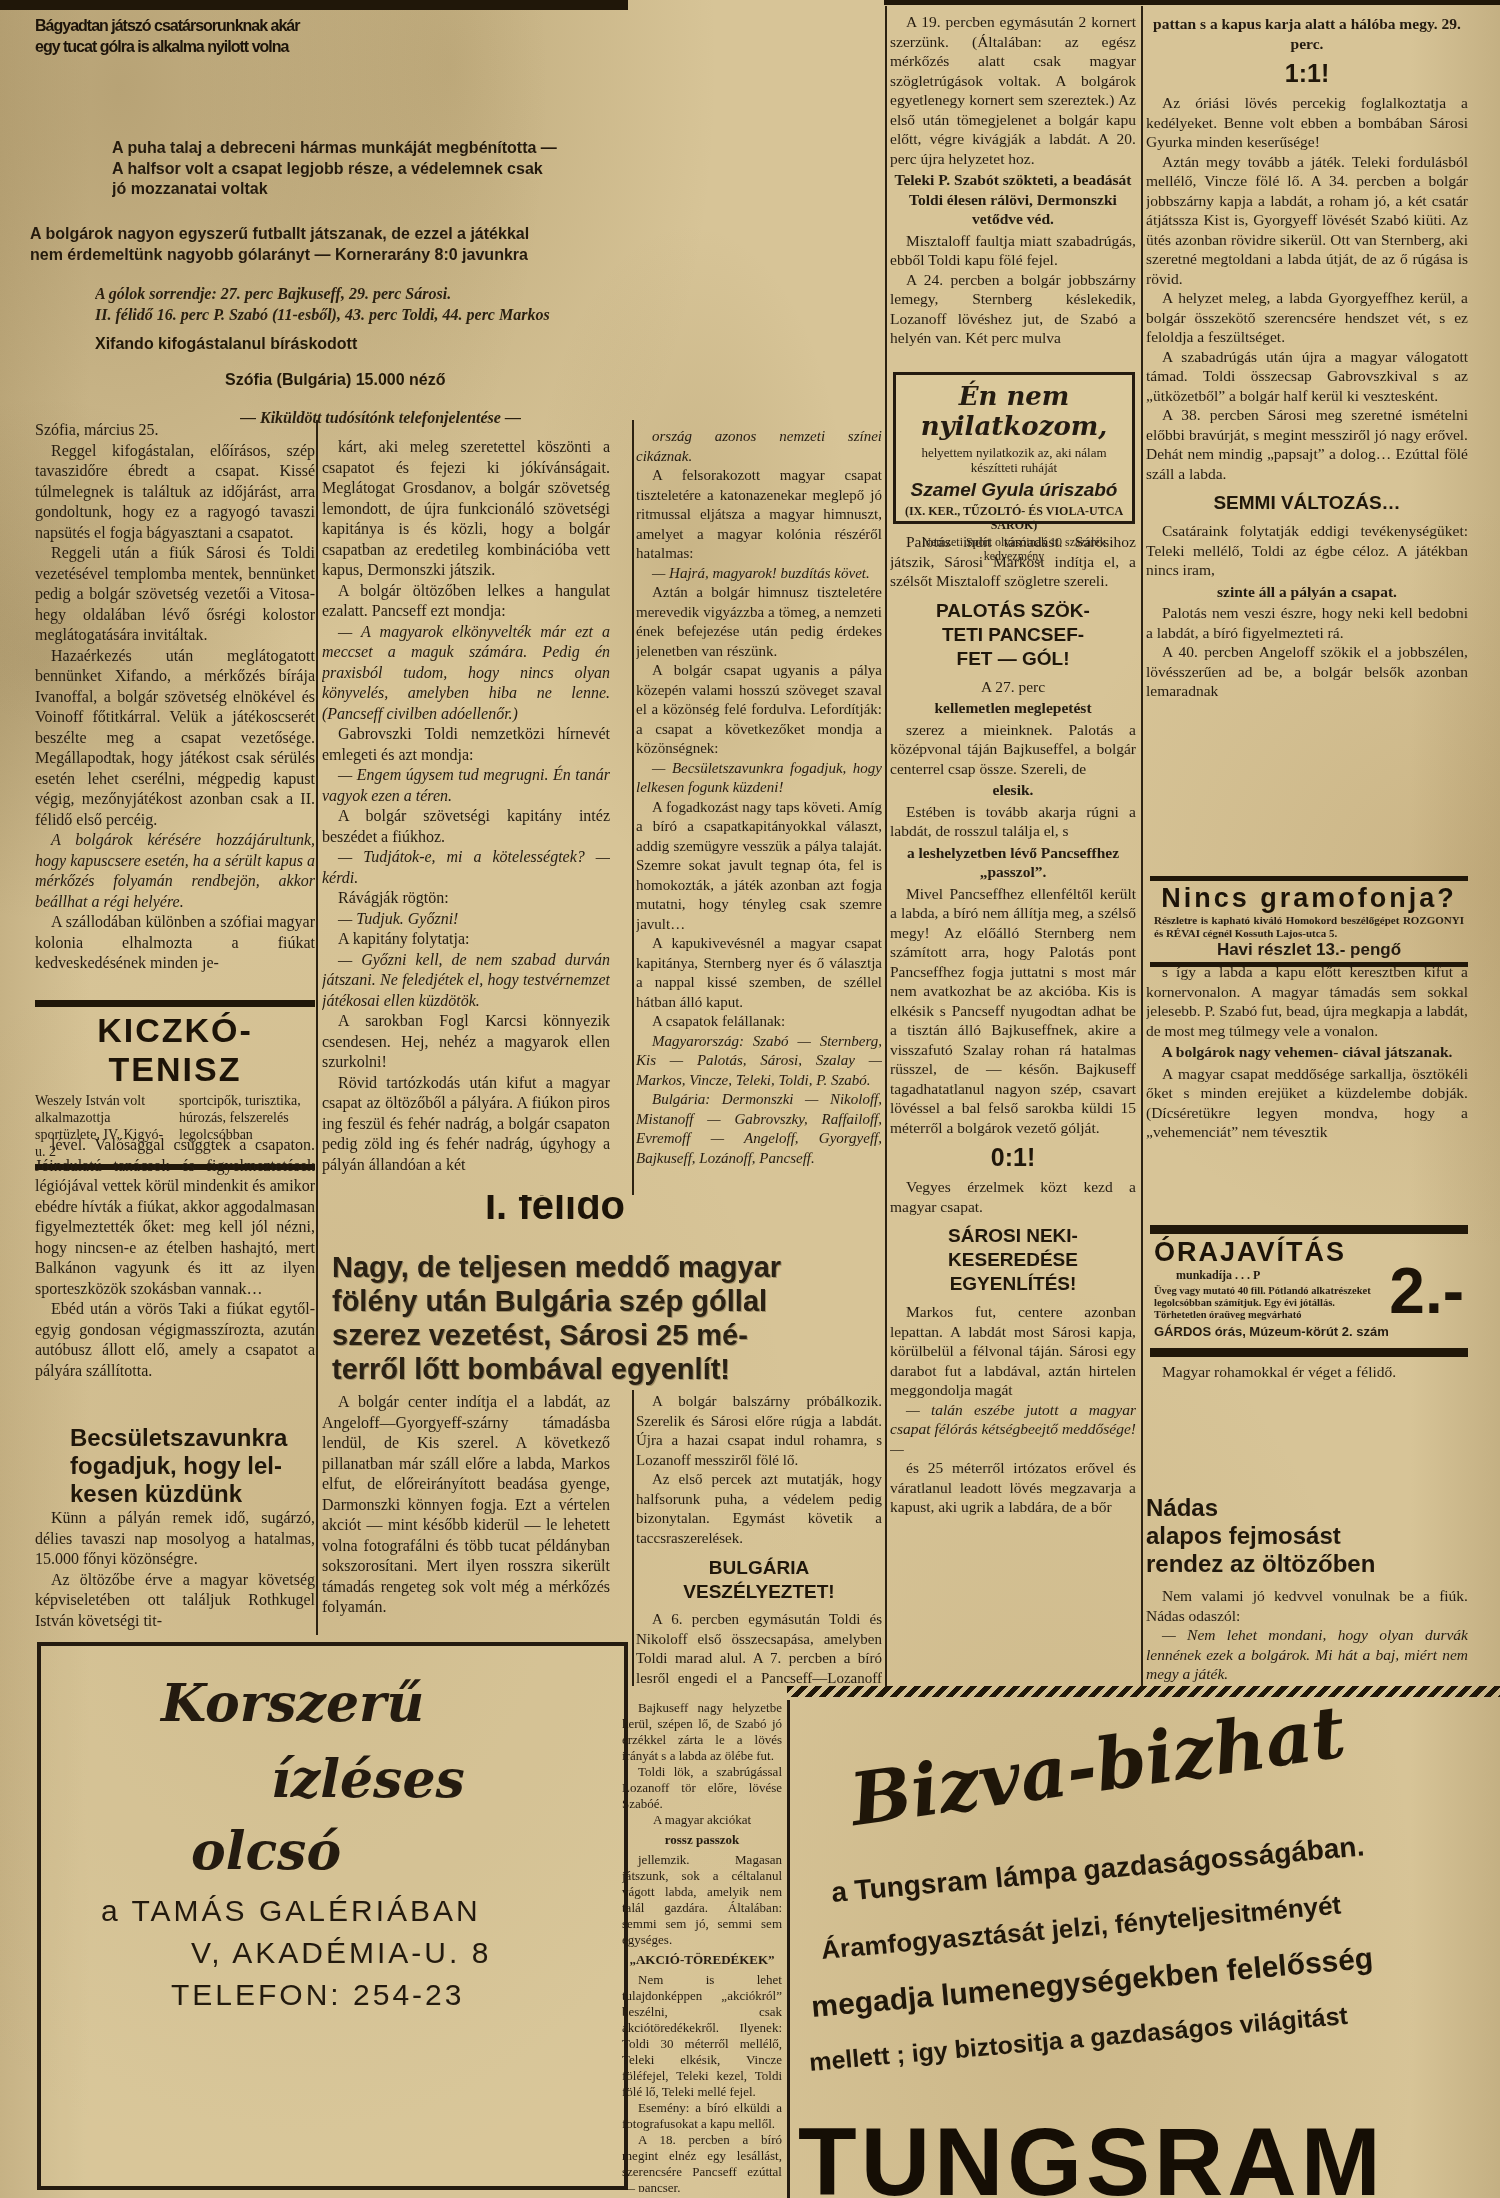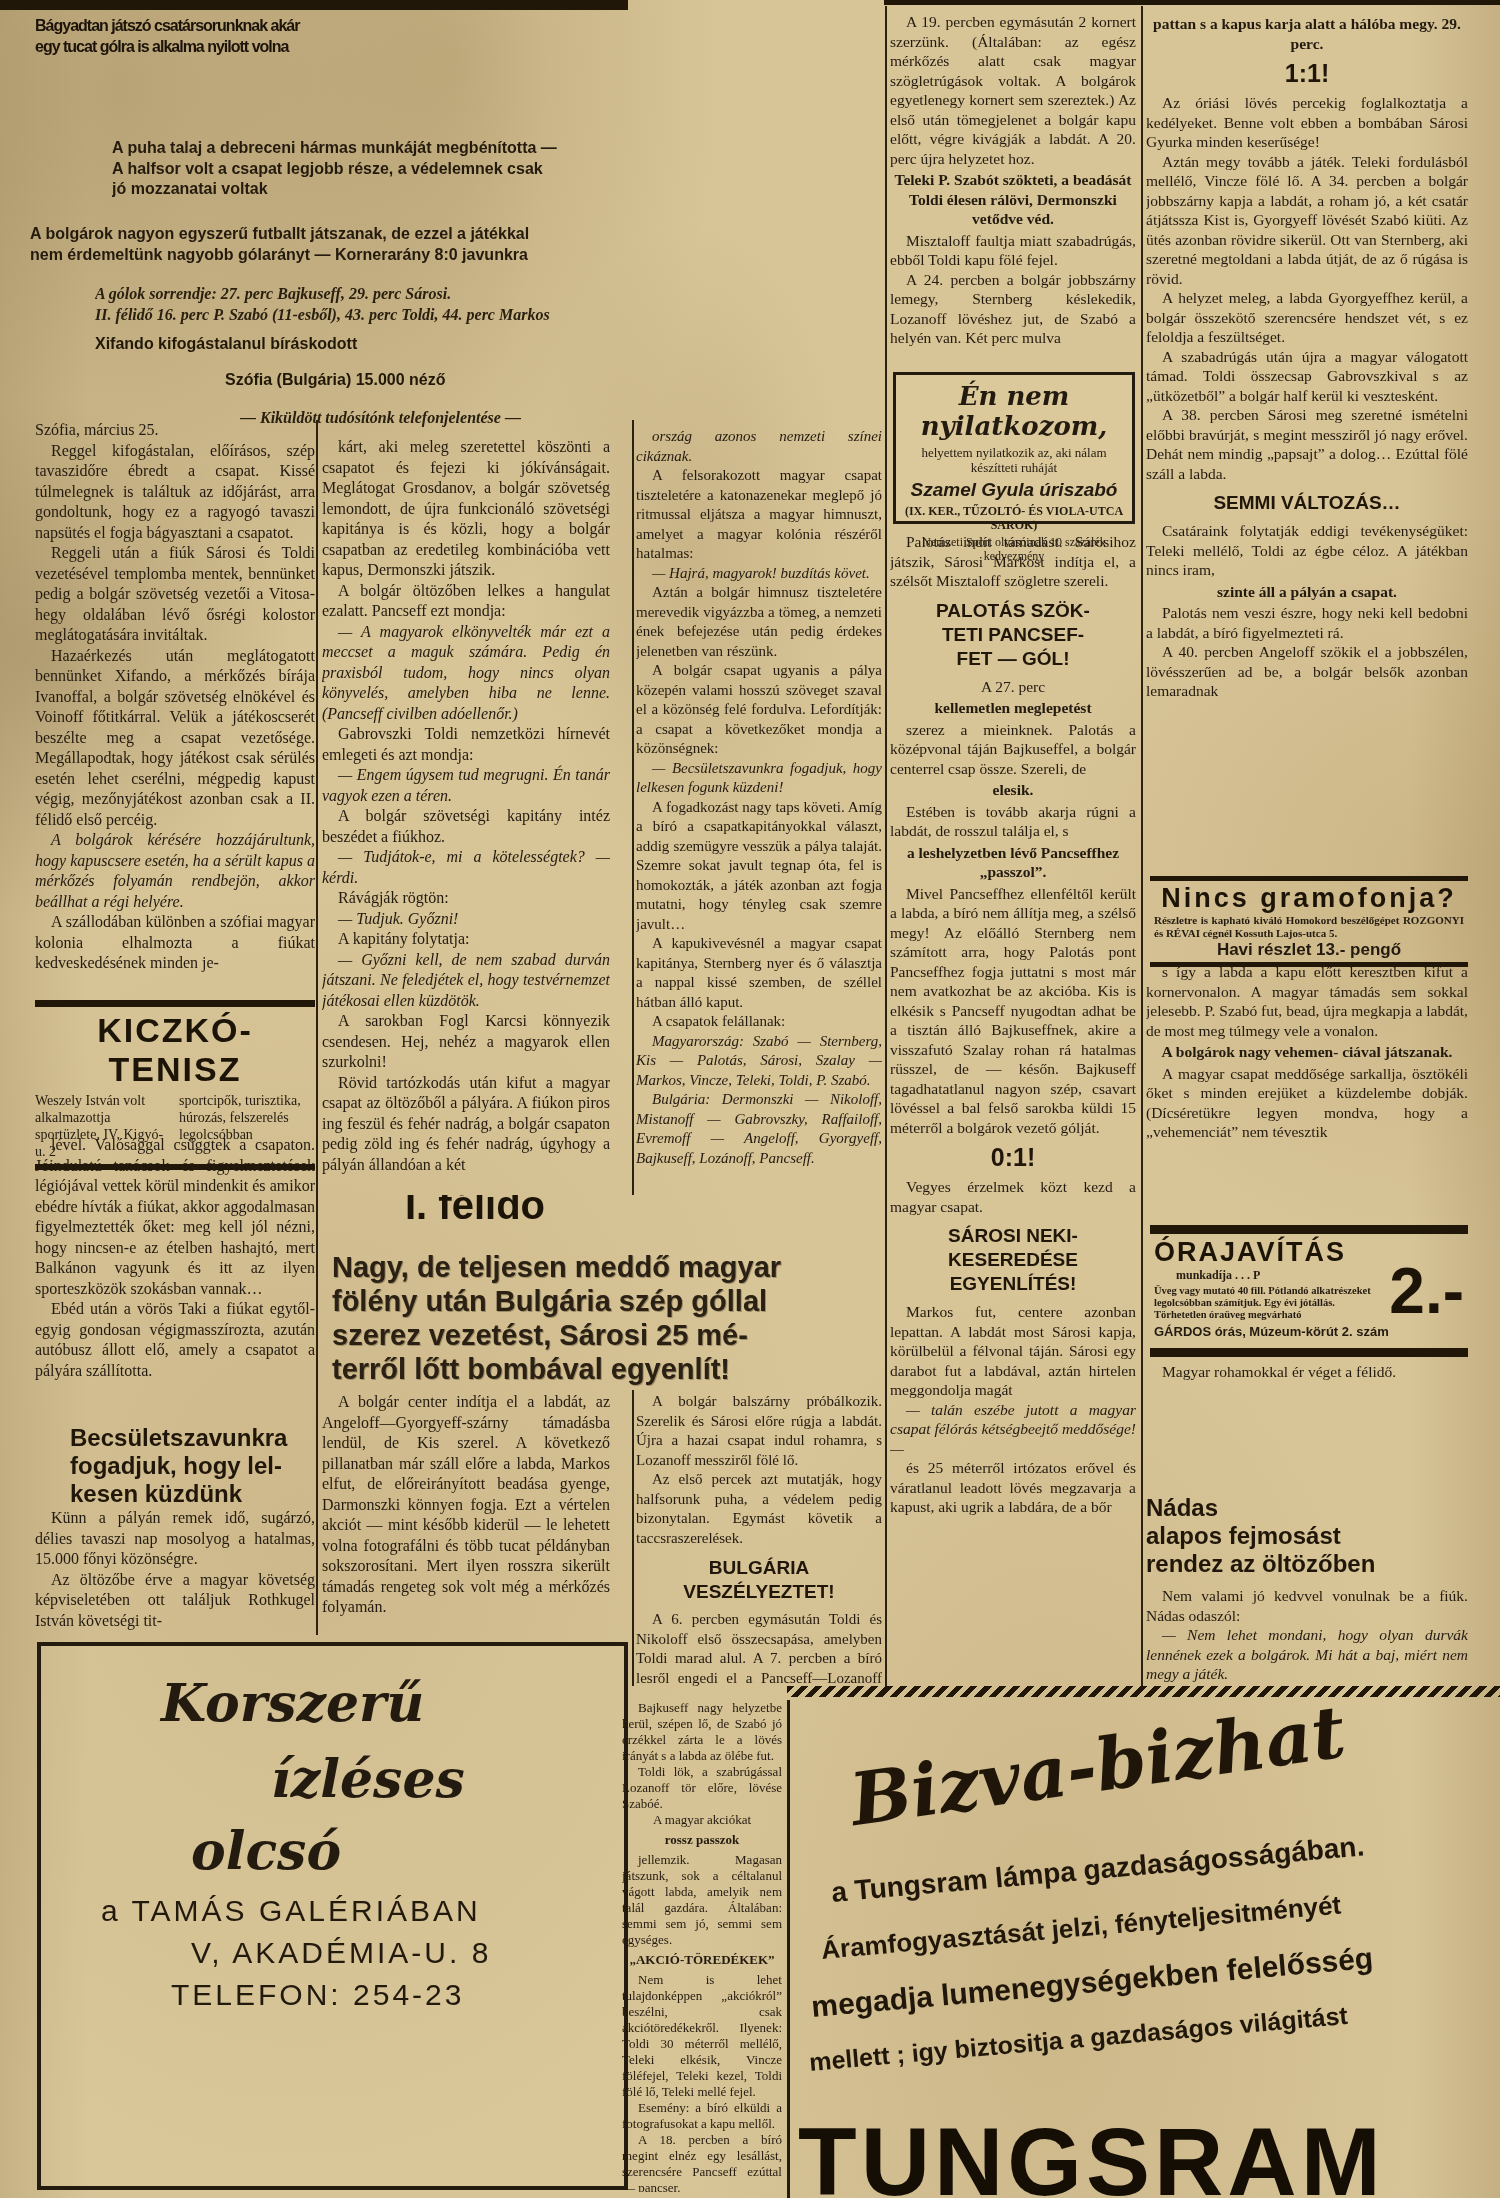--- a/index.html
+++ b/index.html
@@ -167,21 +167,21 @@
       <div class="b-pi">— Engem úgysem tud megrugni. Én tanár vagyok ezen a téren.</div>
       <div class="b-p">A bolgár szövetségi kapitány intéz beszédet a fiúkhoz.</div>
       <div class="b-pi">— Tudjátok-e, mi a kötelességtek? — kérdi.</div>
       <div class="b-p">Rávágják rögtön:</div>
       <div class="b-pi">— Tudjuk. Győzni!</div>
       <div class="b-p">A kapitány folytatja:</div>
       <div class="b-pi">— Győzni kell, de nem szabad durván játszani. Ne feledjétek el, hogy testvérnemzet játékosai ellen küzdötök.</div>
       <div class="b-p">A sarokban Fogl Karcsi könnyezik csendesen. Hej, nehéz a magyarok ellen szurkolni!</div>
       <div class="b-p">Rövid tartózkodás után kifut a magyar csapat az öltözőből a pályára. A fiúkon piros ing feszül és fehér nadrág, a bolgár csapaton pedig zöld ing és fehér nadrág, úgyhogy a pályán állandóan a két</div>
     </div>
-  <div class="seg halfido" style="left:325px;top:1195px;width:300px;height:50px;text-align:center;">I. félidő</div>
+  <div class="seg halfido" style="left:325px;top:1195px;width:300px;height:50px;text-align:right;">I. félidő</div>
   <div class="seg bigh2" style="left:332px;top:1250px;width:552px;height:138px;text-align:left;">Nagy, de teljesen meddő magyar
 fölény után Bulgária szép góllal
 szerez vezetést, Sárosi 25 mé-
 terről lőtt bombával egyenlít!</div>
   <div class="seg" style="left:322px;top:1392px;width:288px;height:244px;">
       <div class="b-p">A bolgár center indítja el a labdát, az Angeloff—Gyorgyeff-szárny támadásba lendül, de Kis szerel. A következő pillanatban már száll előre a labda, Markos elfut, de előreirányított beadása gyenge, Darmonszki könnyen fogja. Ezt a vértelen akciót — mint később kiderül — le lehetett volna fotografálni és több tucat példányban sokszorosítani. Mert ilyen rosszra sikerült támadás rengeteg sok volt még a mérkőzés folyamán.</div>
     </div>
 
   <div class="seg c3" style="left:636px;top:427px;width:246px;height:756px;">
       <div class="b-pi">ország azonos nemzeti színei cikáznak.</div>

